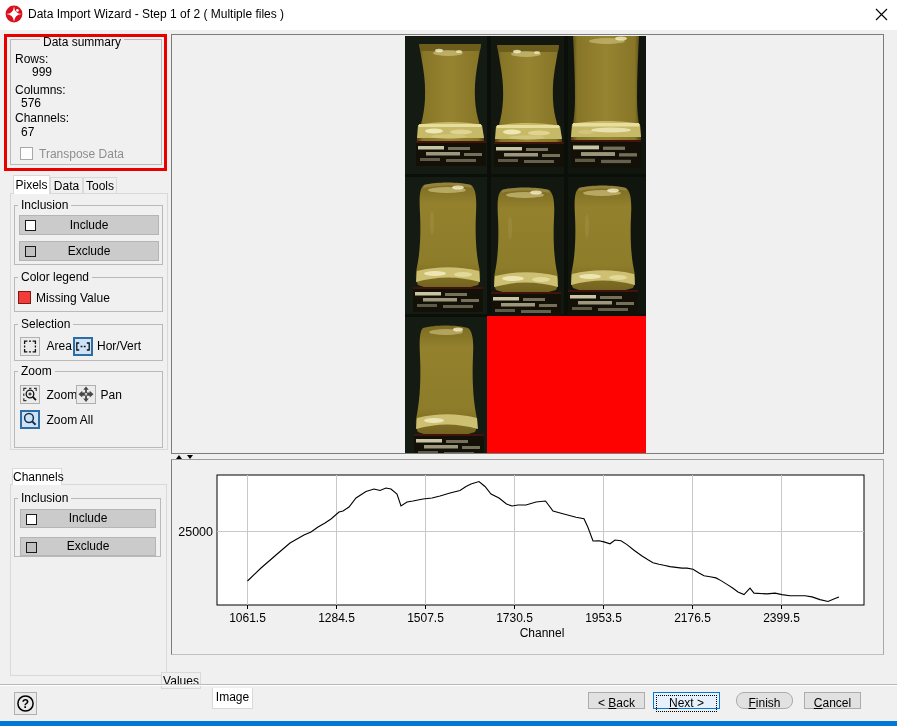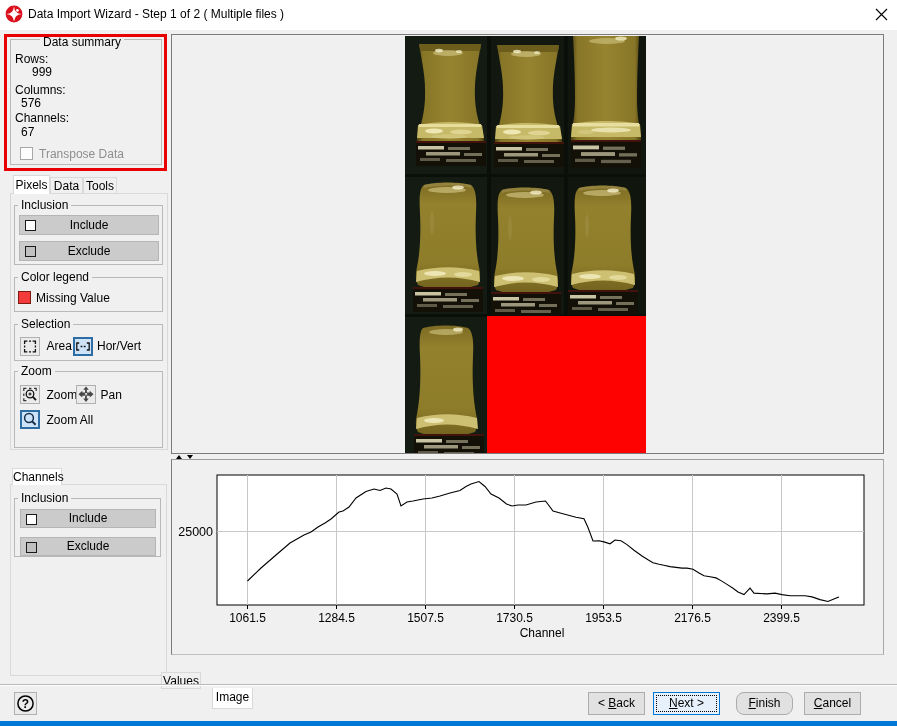--- a/index.html
+++ b/index.html
@@ -10,21 +10,21 @@
 .group { position:absolute; border:1px solid #b9b9b9; }
 .glbl { position:absolute; font-size:12px; line-height:14px; background:#f0f0f0; padding:0 3px; white-space:nowrap; }
 .tab { position:absolute; font-size:12px; text-align:center; border:1px solid #d9d9d9; background:#f0f0f0; }
 .tabsel { background:#fff; z-index:5; }
 .panel { position:absolute; border:1px solid #d9d9d9; background:#f0f0f0; }
 .dbtn { position:absolute; background:#cbcbcb; border:1px solid #b5b5b5; }
 .dbtn .cb { position:absolute; left:5px; top:4px; width:11px; height:11px; border:1px solid #1a1a1a; }
 .dbtn .lb { position:absolute; width:100%; text-align:center; top:2px; font-size:12px; color:#000000; }
 .ibtn { position:absolute; width:20px; height:19px; background:#ebebeb; border:1px solid #b0b0b0; }
 .ibtn.blue { background:#cfe3f8; border:2px solid #2e6da4; }
-.navbtn { position:absolute; width:57px; height:23px; background:#e1e1e1; border:1px solid #acacac; font-size:12px; text-align:center; line-height:21px; }
+.navbtn { position:absolute; width:57px; height:17px; background:#e1e1e1; border:1px solid #acacac; font-size:12px; text-align:center; line-height:21px; }
 </style>
 </head>
 <body>
 
 <div class="abs" style="left:0;top:0;width:897px;height:30px;background:#ffffff;"></div>
 <svg class="abs" style="left:5px;top:5px" width="18" height="18" viewBox="0 0 18 18">
   <circle cx="9" cy="9" r="8.4" fill="#da111d"></circle>
   <path d="M9 1.4 Q9.6 8.4 16.6 9 Q9.6 9.6 9 16.6 Q8.4 9.6 1.4 9 Q8.4 8.4 9 1.4 Z" fill="#fff"></path>
   <circle cx="12.4" cy="5.4" r="1.35" fill="#fff"></circle>
 </svg>

